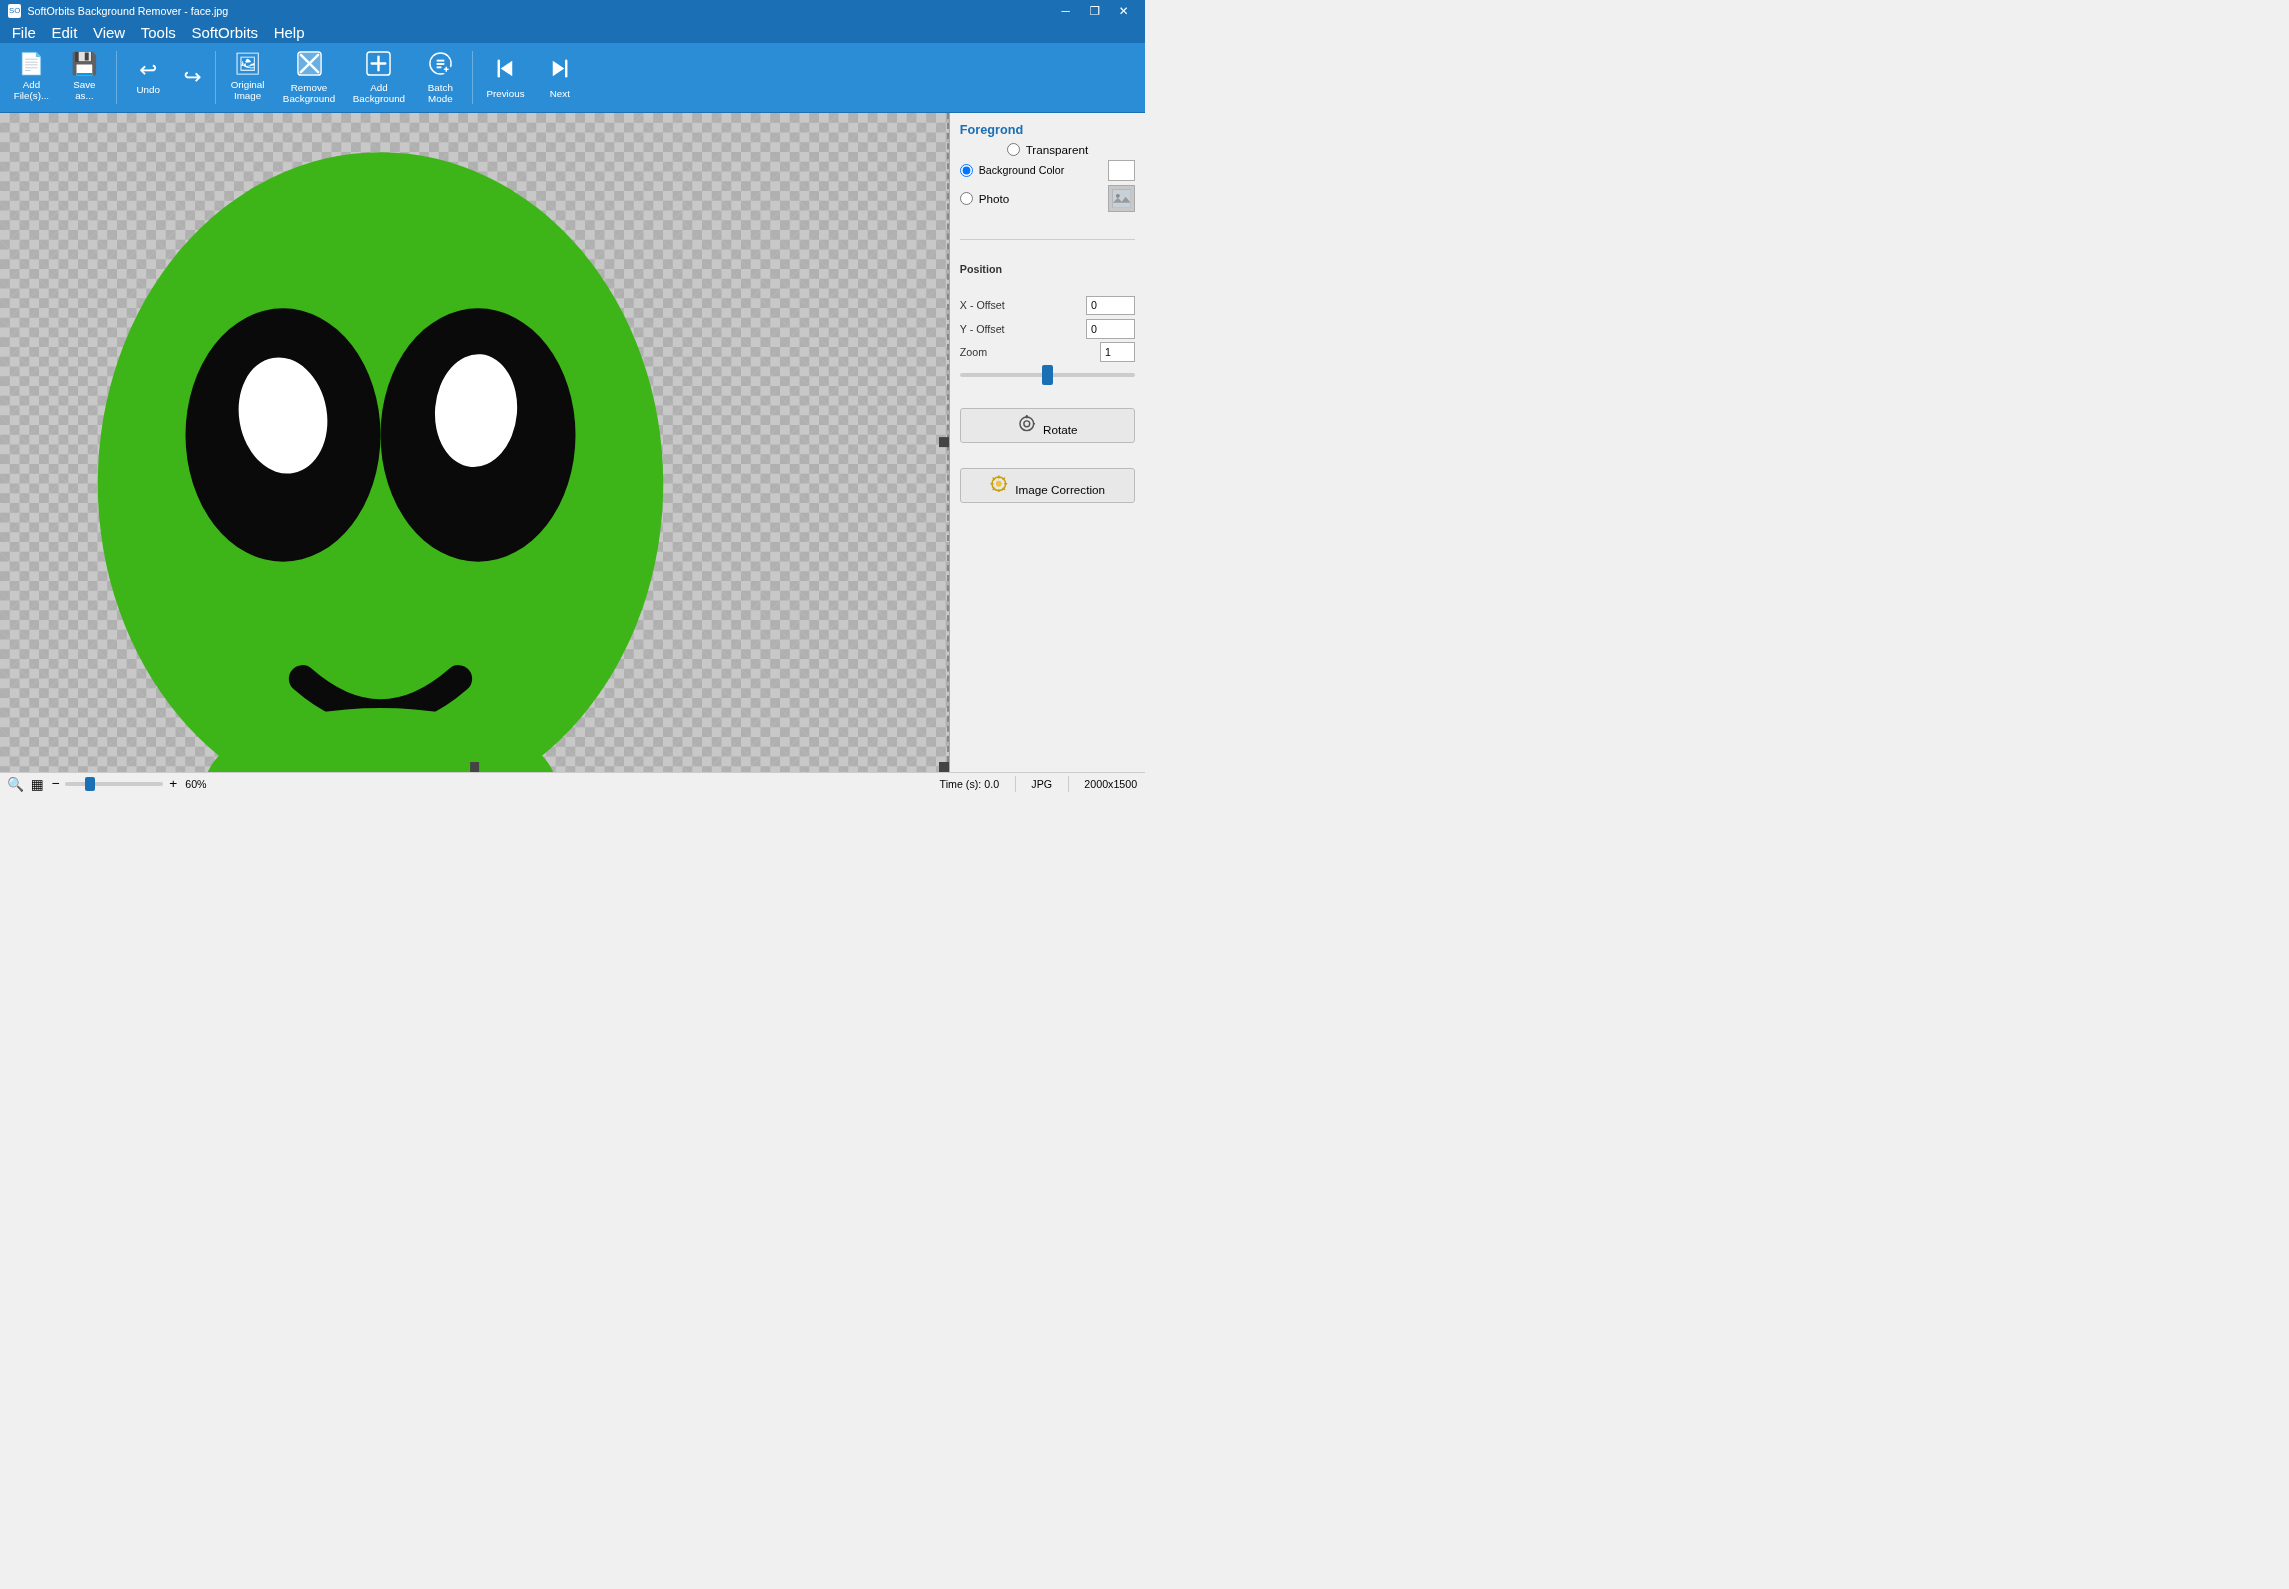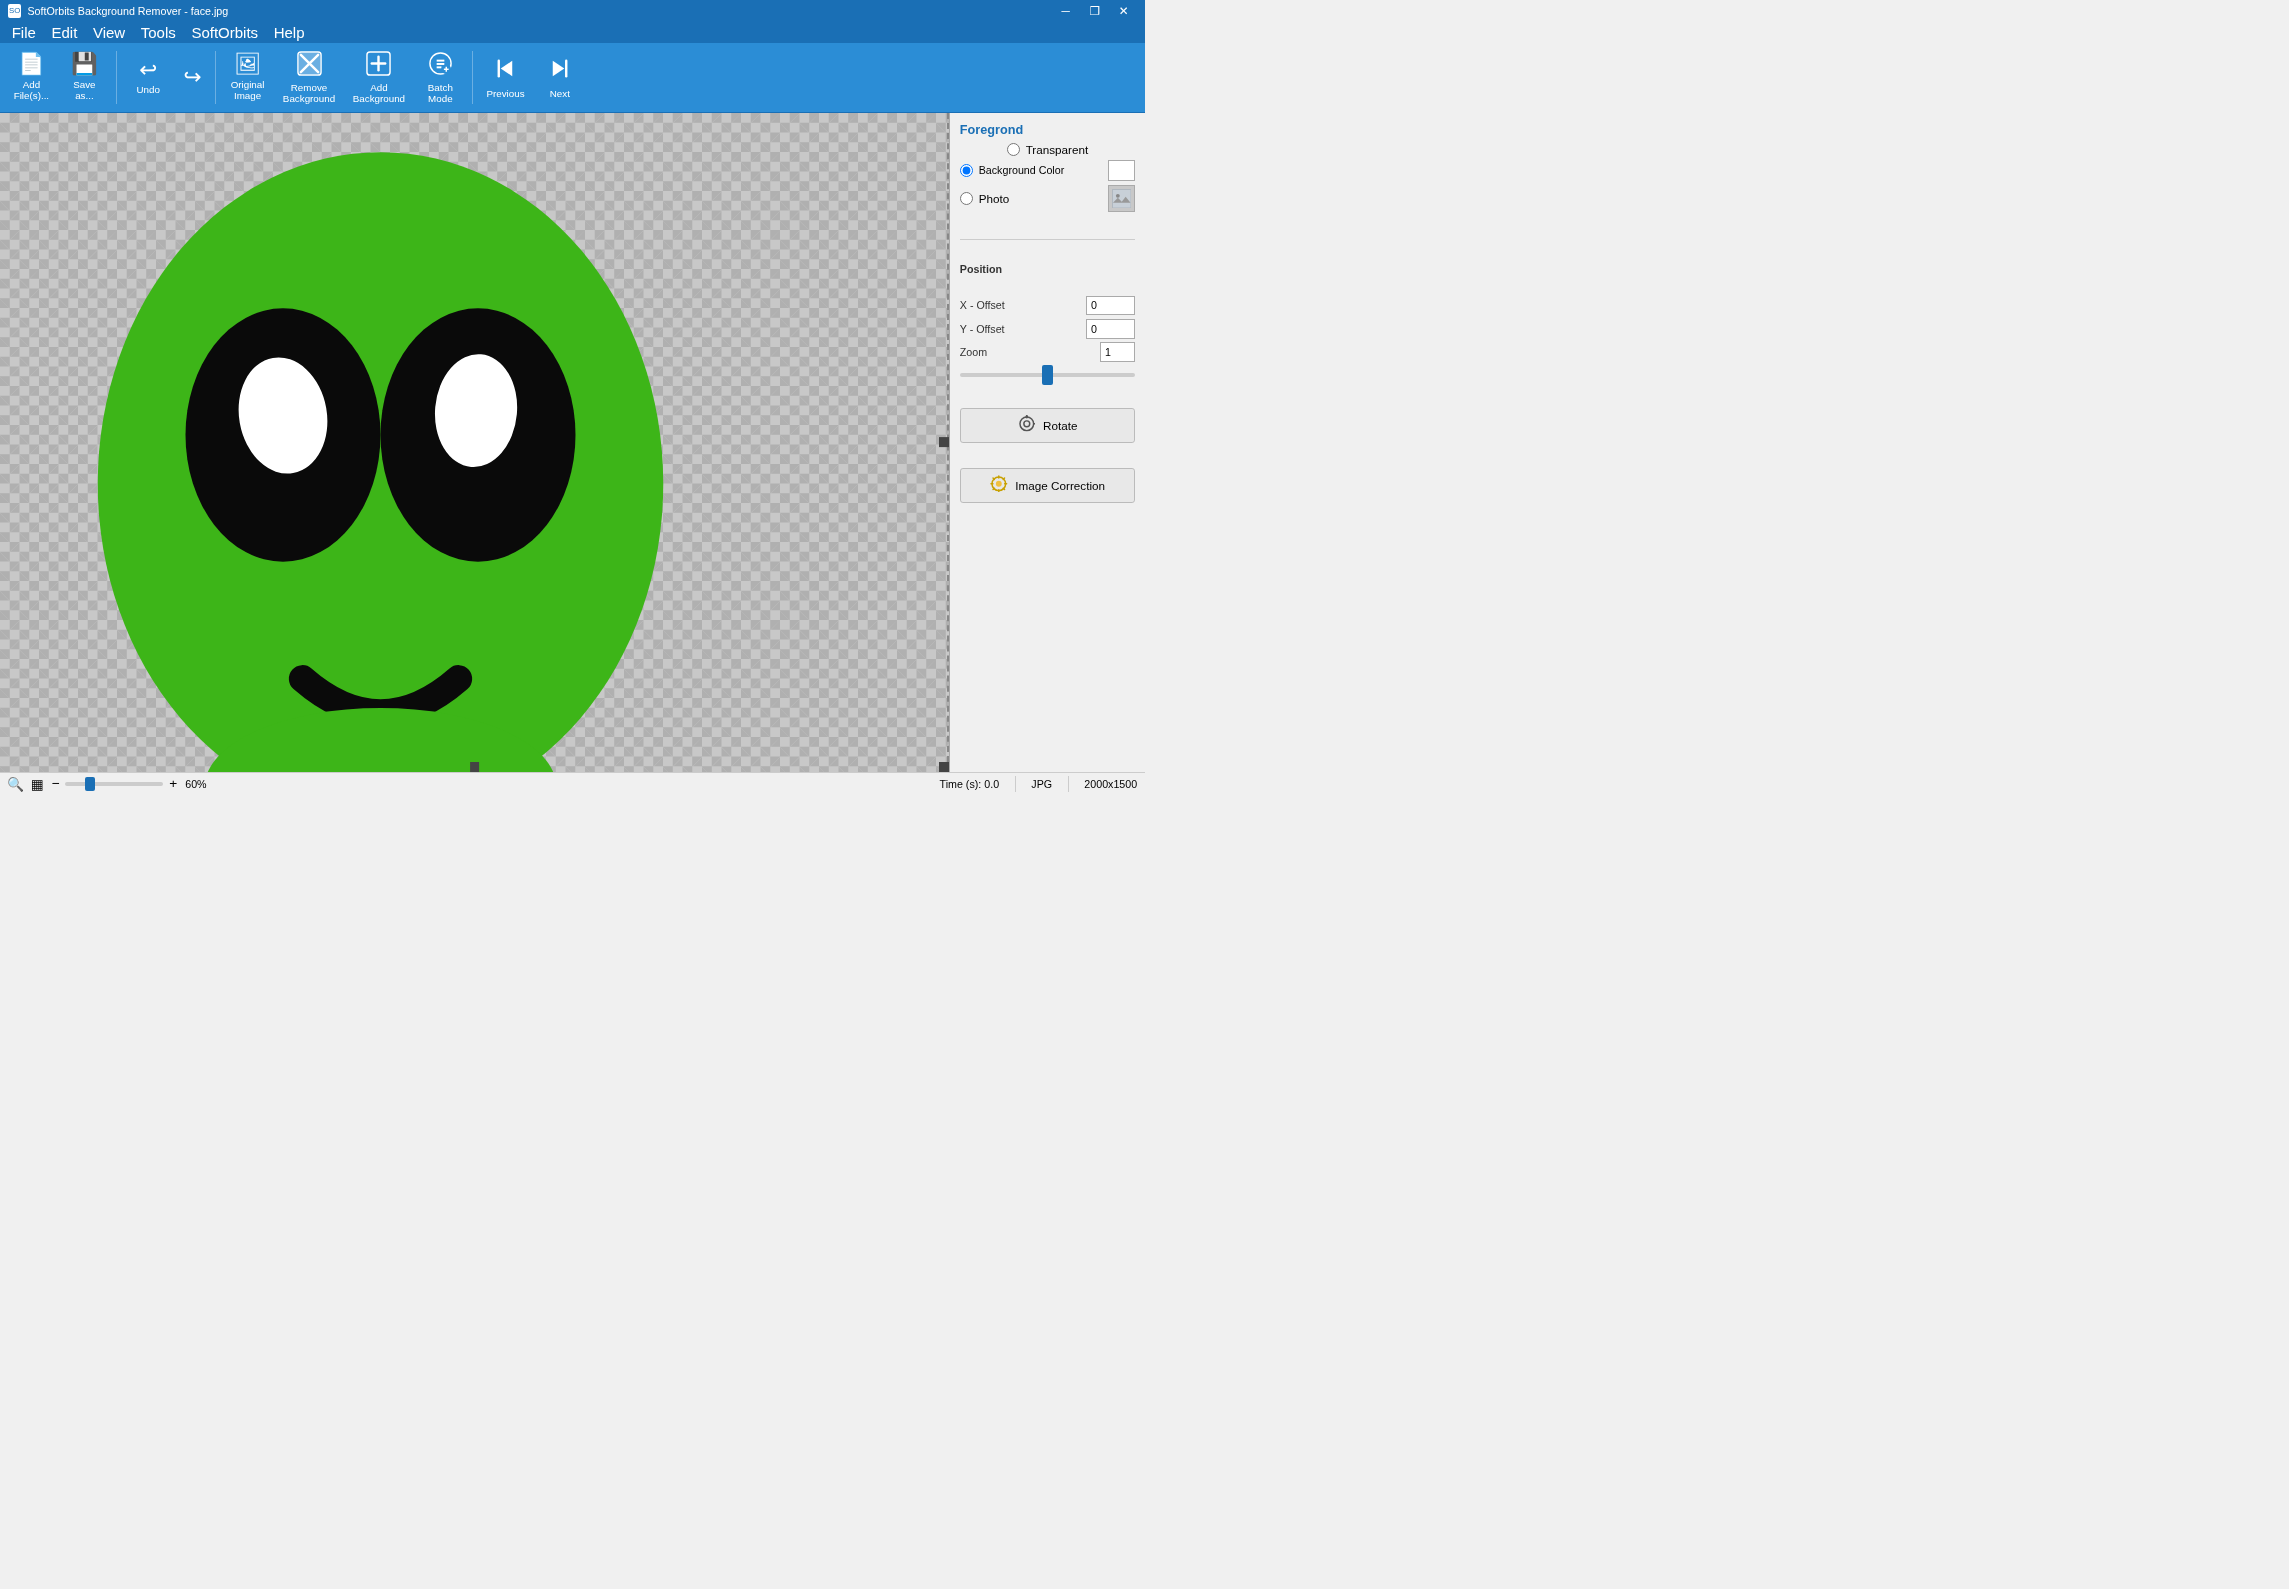--- a/index.html
+++ b/index.html
@@ -188,21 +188,21 @@
     .zoom-slider::-webkit-slider-thumb {
       -webkit-appearance: none;
       width: 11.7px;
       height: 19.5px;
       background: #1a6fb5;
       border-radius: 2px;
       cursor: pointer;
     }
     .panel-action-btn {
       display: flex;
-      align-items: center;
+      align-items: flex-end;
       justify-content: center;
       gap: 7.8px;
       background: #e8e8e8;
       border: 1px solid #bbb;
       border-radius: 2.9px;
       padding: 5.9px 9.8px;
       cursor: pointer;
       font-size: 11.7px;
       width: 100%;
       margin-bottom: 5.9px;

